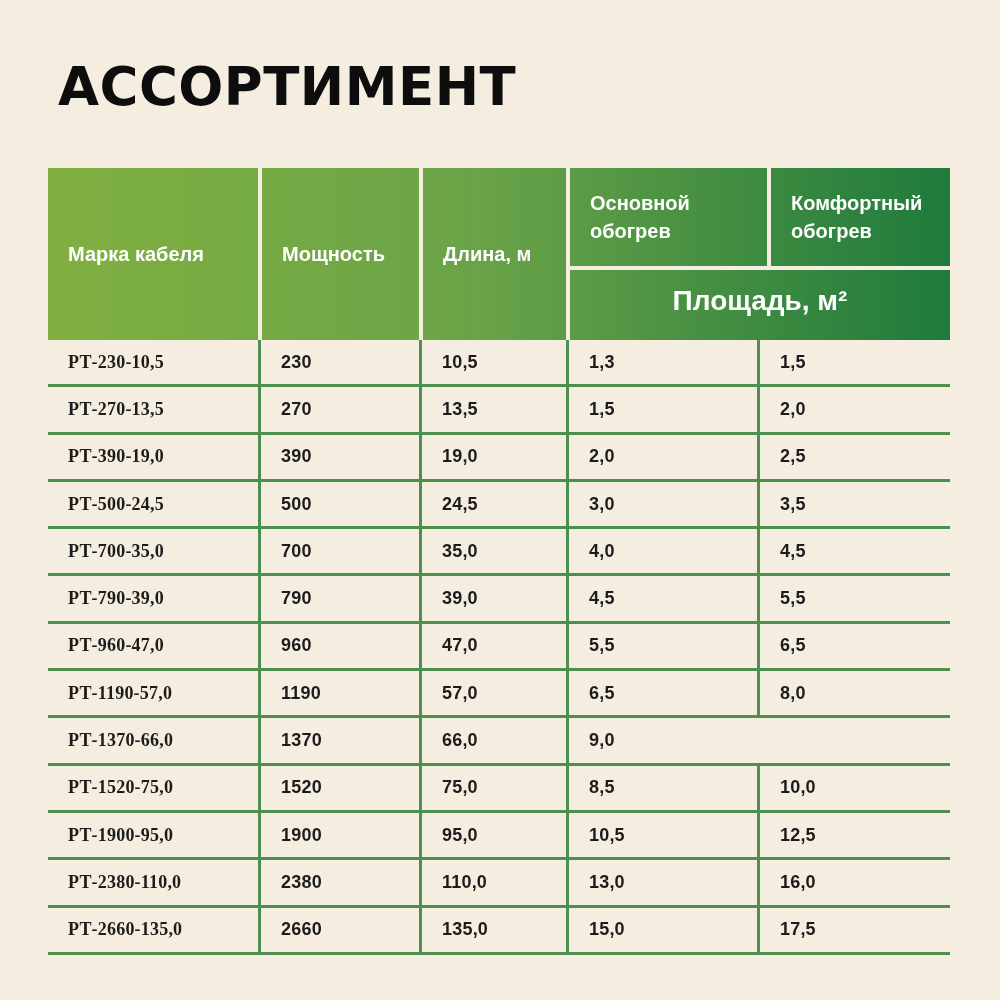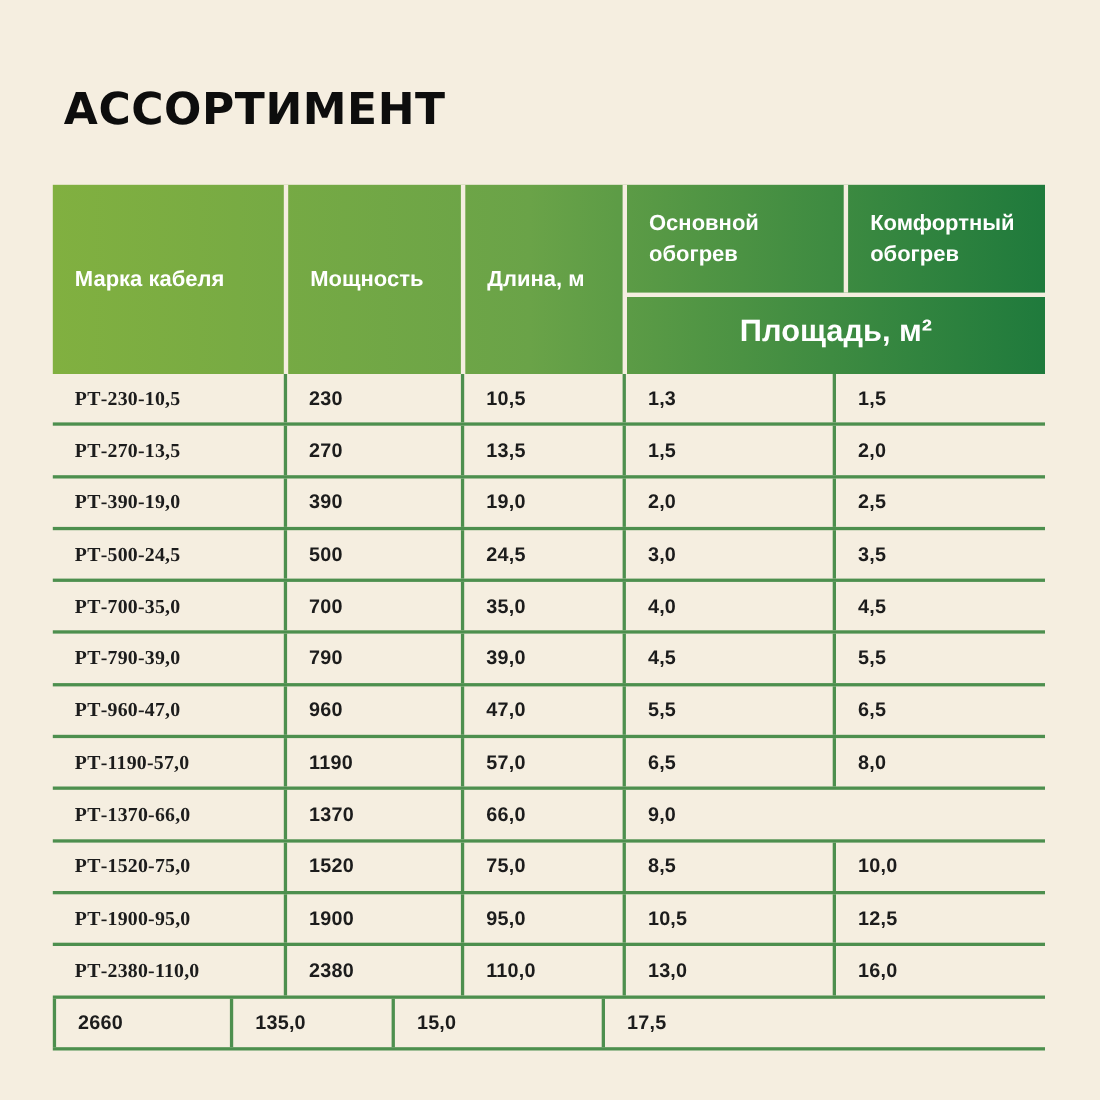--- a/index.html
+++ b/index.html
@@ -7,23 +7,23 @@
   body {
     position: relative;
     width: 1000px; height: 1000px;
     background: #f5eee0;
     font-family: "Liberation Sans", sans-serif;
     overflow: hidden;
   }
 
   .title {
     position: absolute;
-    left: 58px; top: 80px;
+    left: 58px; top: 60px;
     font-family: "DejaVu Sans", sans-serif;
-    font-size: 40px;
+    font-size: 53px;
     font-weight: 900;
     letter-spacing: 0.5px;
     color: #0d0d0d;
     line-height: 1;
     white-space: nowrap;
   }
 
   .table {
     position: absolute;
     left: 48px; top: 168px;
@@ -187,20 +187,21 @@
         <div class="td td5 td-sep">12,5</div>
       </div>
       <div class="tr">
         <div class="td td1">РТ-2380-110,0</div>
         <div class="td td2 td-sep">2380</div>
         <div class="td td3 td-sep">110,0</div>
         <div class="td td4 td-sep">13,0</div>
         <div class="td td5 td-sep">16,0</div>
       </div>
       <div class="tr">
+        <div class="td td1">РТ-2660-135,0</div>
         <div class="td td2 td-sep">2660</div>
         <div class="td td3 td-sep">135,0</div>
         <div class="td td4 td-sep">15,0</div>
         <div class="td td5 td-sep">17,5</div>
       </div>
     </div>
 
 </div>
 
 </body></html>

